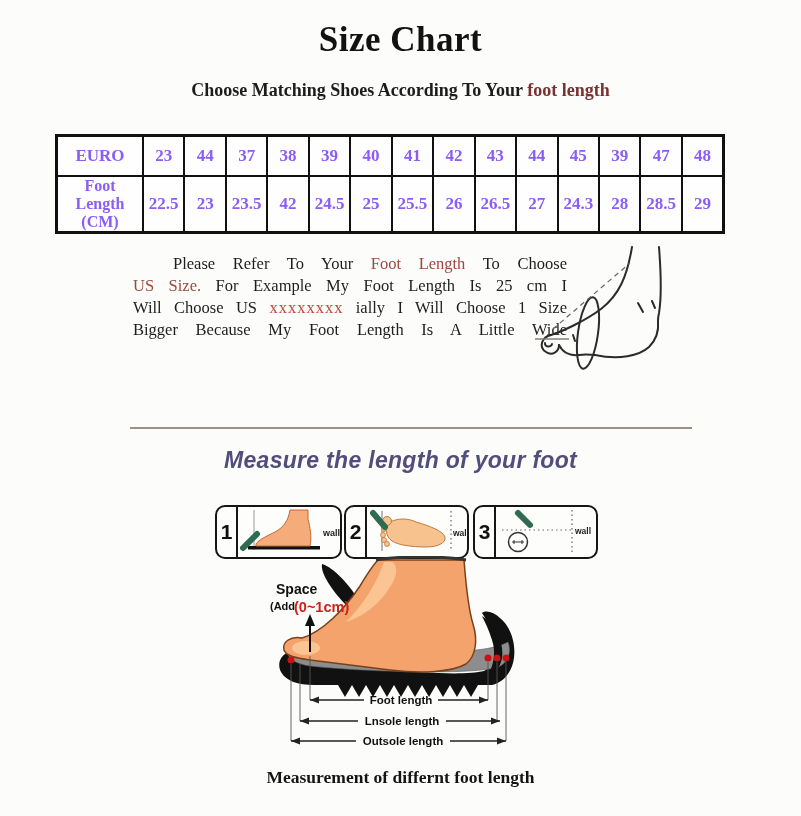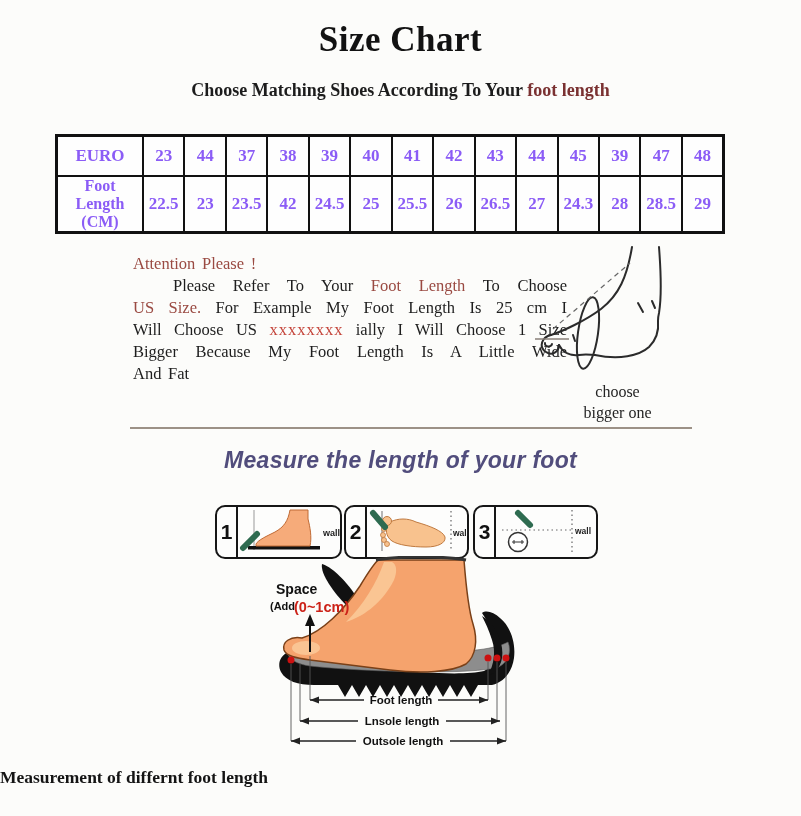--- a/index.html
+++ b/index.html
@@ -69,21 +69,21 @@
   .step-num{
     width:19px;display:flex;align-items:center;justify-content:center;
     font-family:"Liberation Sans",sans-serif;font-weight:bold;font-size:21px;
     border-right:2px solid #161616;color:#111;
   }
   .step-art{flex:1;position:relative;}
   .step-art svg{position:absolute;left:0;top:0;}
   
   .big-diagram{position:absolute;left:226px;top:556px;}
   .bottom-caption{
-    position:absolute;top:767px;left:0;width:100%;text-align:left;
+    position:absolute;top:767px;left:0;width:100%;text-align:center;
     font-size:17.5px;font-weight:bold;color:#141414;
   }
 </style>
 </head>
 <body>
 
 <div class="canvas">
 
   <div class="title">Size Chart</div>
 
@@ -124,49 +124,43 @@
           <td>27</td>
           <td>24.3</td>
           <td>28</td>
           <td>28.5</td>
           <td>29</td>
         </tr>
   </tbody>
     </table>
 
   <div class="attention">
-    <div class="att-heading">Attention Please !</div>
     <div class="att-line justify indent"><span>Please Refer To Your </span><span class="red">Foot Length</span><span> To Choose</span></div>
     <div class="att-line justify"><span class="red">US Size.</span><span> For Example My Foot Length Is 25 cm I</span></div>
     <div class="att-line justify"><span>Will Choose US </span><span class="xred">xxxxxxxx</span><span> ially I Will Choose 1 Size</span></div>
     <div class="att-line justify"><span>Bigger Because My Foot Length Is A Little Wide</span></div>
-    <div class="att-line"><span>And Fat</span></div>
   </div>
 
   <svg class="foot-sketch" width="170" height="138" viewBox="0 0 170 138">
     <g fill="none" stroke="#2b2b2b" stroke-width="2" stroke-linecap="round">
       <path d="M 97,4 C 92,34 84,52 66,66 C 50,78 28,88 16,92"></path>
       <path d="M 16,92 C 7,94 3,104 11,109 C 17,113 24,109 24,102"></path>
       <path d="M 24,102 C 28,110 36,113 44,112 C 52,111 56,112 60,112"></path>
       <path d="M 60,112 C 84,117 104,113 114,104 C 121,97 124,88 123,78"></path>
       <path d="M 124,4 C 126,30 127,52 124,70 C 123,74 123,76 123,78"></path>
       <path d="M 103,60 l 5,9"></path>
       <path d="M 117,58 l 3,7"></path>
       <path d="M 38,92 l 2,6"></path>
       <path d="M 10,100 a 3.5,3 0 0 0 7,1"></path>
       <ellipse cx="53" cy="90" rx="10" ry="36" transform="rotate(8 53 90)"></ellipse>
     </g>
     <path d="M 18,86 L 95,20" stroke="#666" stroke-width="1.2" stroke-dasharray="5,4" fill="none"></path>
     <path d="M 0,96 L 34,96" stroke="#8a8178" stroke-width="1.5" fill="none"></path>
   </svg>
 
-  <div class="choose-note">
-    <div>choose</div>
-    <div>bigger one</div>
-  </div>
 
   <div class="divider"></div>
 
   <div class="measure-heading">Measure the length of your foot</div>
 
   <div class="step step1">
     <div class="step-num">1</div>
     <div class="step-art">
       <svg width="104" height="49" viewBox="0 0 104 49">
         <line x1="16" y1="3" x2="16" y2="43" stroke="#999" stroke-width="1"></line>

